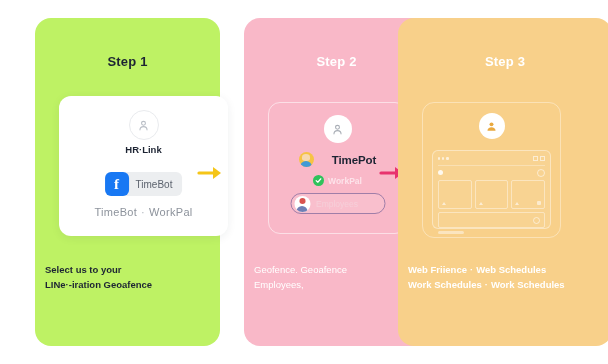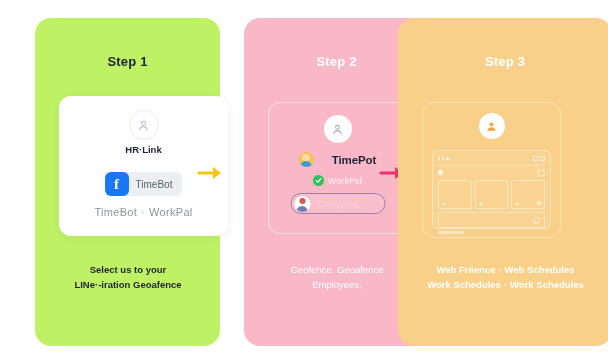--- a/index.html
+++ b/index.html
@@ -140,21 +140,20 @@
     letter-spacing: .3px;
   }
   .chip-sub .dot { padding: 0 4px; color: #b3b8bf; }
 
   
   .caption {
     position: absolute;
     left: 10px;
     right: 9px;
     top: 244px;
-    text-align: center;
     font-size: 9.5px;
     line-height: 15px;
     font-weight: bold;
   }
   .panel-1 .caption { color: #1d2433; }
   .panel-2 .caption { color: #ffffff; font-weight: normal; }
   .panel-3 .caption { color: #ffffff; font-weight: bold; }
   .caption .sep { padding: 0 3px; }
 
   

